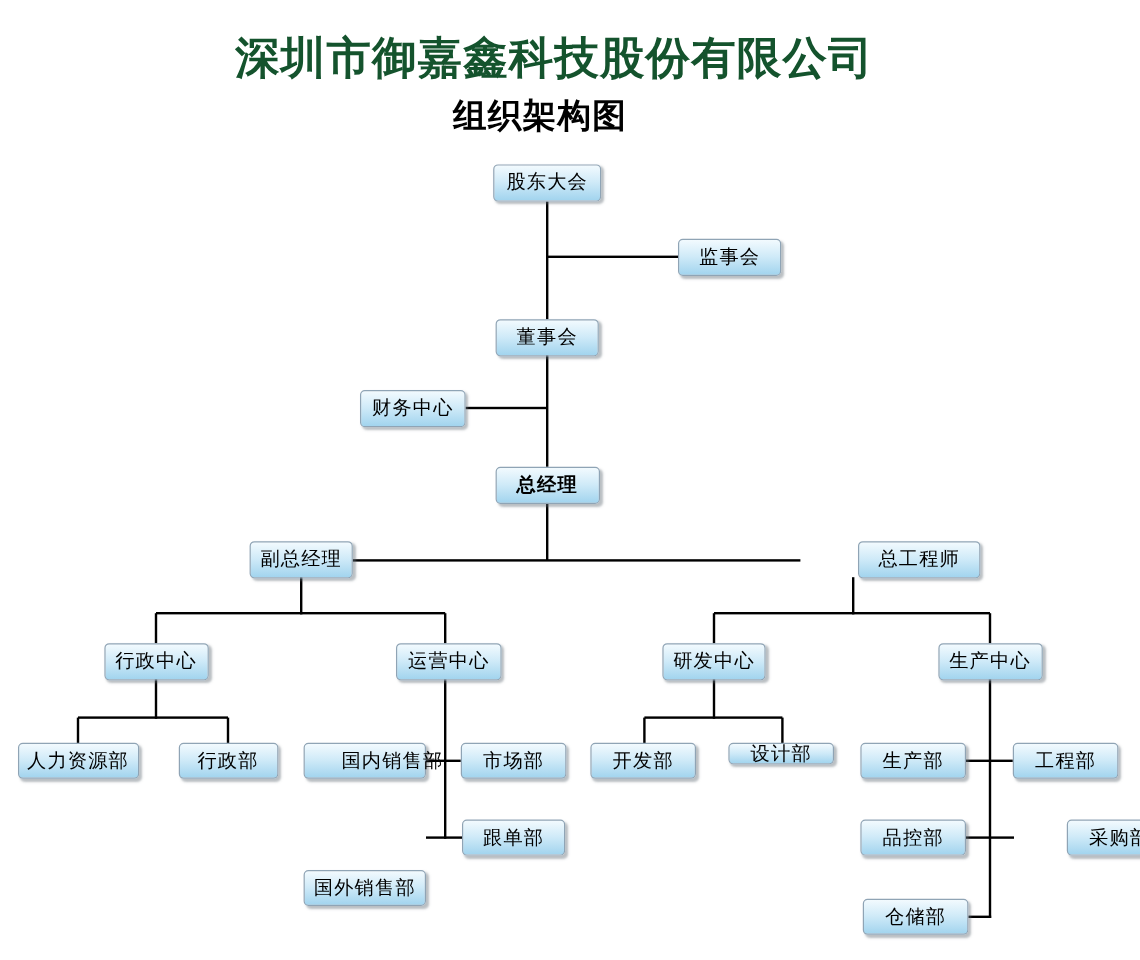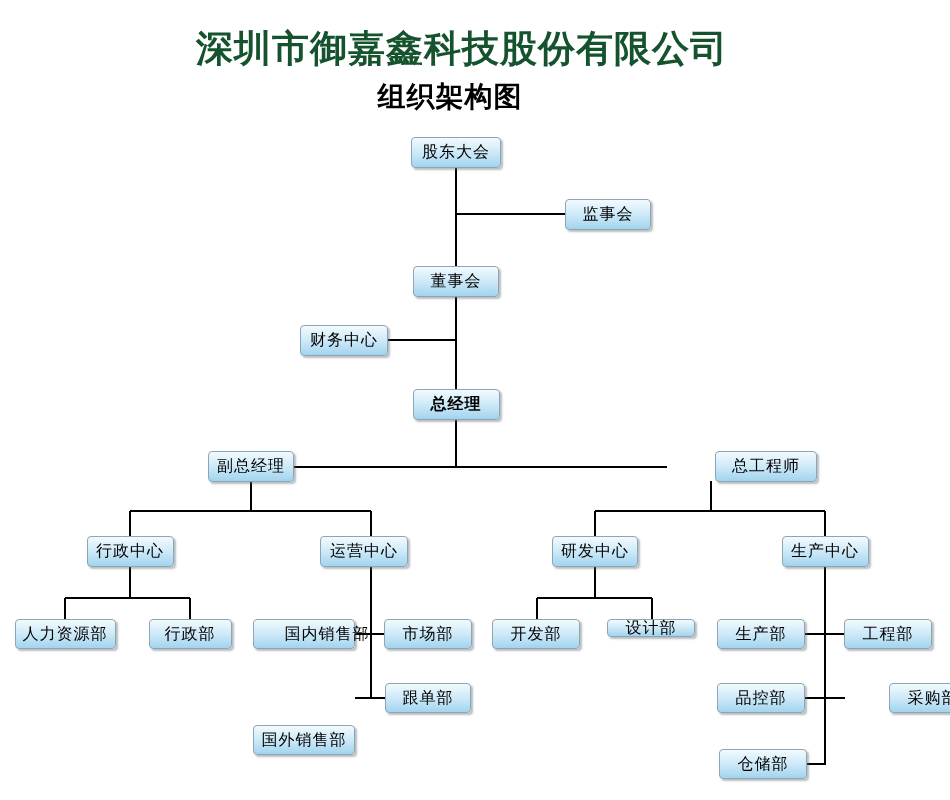--- a/index.html
+++ b/index.html
@@ -69,21 +69,21 @@
       <div class="cline" style="left: 805px; top: 697px; width: 40px; height: 2px;"></div>
       <div class="cline" style="left: 807px; top: 763px; width: 19px; height: 2px;"></div>
       <div class="node" style="left: 411px; top: 136.5px; width: 90px; height: 31px;">股东大会</div>
       <div class="node" style="left: 565px; top: 198.5px; width: 86px; height: 31px; text-align: center;">监事会</div>
       <div class="node" style="left: 413px; top: 265.5px; width: 86px; height: 31px;">董事会</div>
       <div class="node" style="left: 300px; top: 324.5px; width: 88px; height: 31px;">财务中心</div>
       <div class="node" style="left: 412.5px; top: 388.5px; width: 87px; height: 31px; font-weight: bold;">总经理</div>
       <div class="node" style="left: 208px; top: 450.5px; width: 86px; height: 31px;">副总经理</div>
       <div class="node" style="left: 667px; top: 450.5px; width: 102px; height: 31px; margin-left: 48px;">总工程师</div>
       <div class="node" style="left: 86.5px; top: 535.5px; width: 87px; height: 31px;">行政中心</div>
-      <div class="node" style="left: 320px; top: 535.5px; width: 88px; height: 31px;">运营中心</div>
+      <div class="node" style="left: 330px; top: 535.5px; width: 88px; height: 31px;">运营中心</div>
       <div class="node" style="left: 552px; top: 535.5px; width: 86px; height: 31px;">研发中心</div>
       <div class="node" style="left: 781.5px; top: 535.5px; width: 87px; height: 31px;">生产中心</div>
       <div class="node" style="left: 14.5px; top: 619px; width: 101px; height: 30px;">人力资源部</div>
       <div class="node" style="left: 148.5px; top: 619px; width: 83px; height: 30px;">行政部</div>
       <div class="node" style="left: 253px; top: 619px; width: 102px; height: 30px; padding-left: 46px;">国内销售部</div>
       <div class="node" style="left: 384px; top: 619px; width: 88px; height: 30px;">市场部</div>
       <div class="node" style="left: 253px; top: 683px; width: 102px; height: 30px; margin-top: 42px;">国外销售部</div>
       <div class="node" style="left: 385px; top: 683px; width: 86px; height: 30px;">跟单部</div>
       <div class="node" style="left: 492px; top: 619px; width: 88px; height: 30px;">开发部</div>
       <div class="node" style="left: 607px; top: 619px; width: 88px; height: 18px;">设计部</div>

